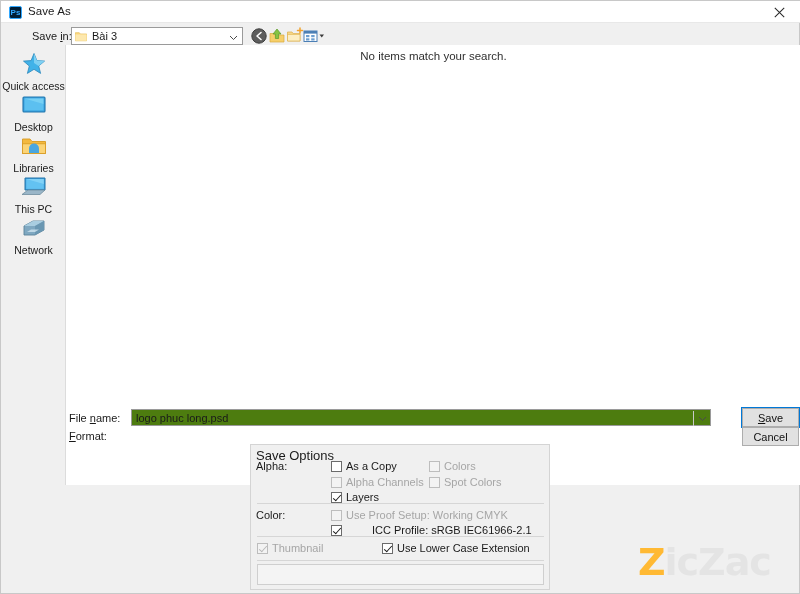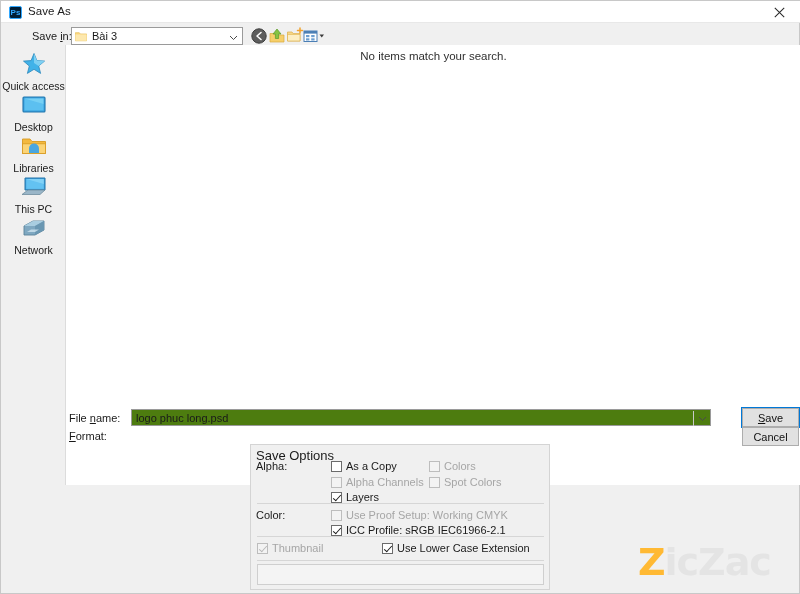--- a/index.html
+++ b/index.html
@@ -460,21 +460,21 @@
 
     <div class="divider" id="div1"></div>
 
     <div class="grp-label" id="lbl-color">Color:</div>
 
     <div class="cb-row disabled" style="left:80px; top:64px;">
       <span class="cbox"></span>
       <span class="cb-label">Use Proof Setup:  Working CMYK</span>
     </div>
 
-    <div class="cb-row" style="left:80px; top:79px;">
+    <div class="cb-row" style="left:80px; top:79px;gap:26px;">
       <span class="cbox checked"></span>
       <span class="cb-label">ICC Profile:  sRGB IEC61966-2.1</span>
     </div>
 
     <div class="divider" id="div2"></div>
 
     <div class="cb-row disabled" style="left:6px; top:97px;">
       <span class="cbox checked"></span>
       <span class="cb-label">Thumbnail</span>
     </div>

